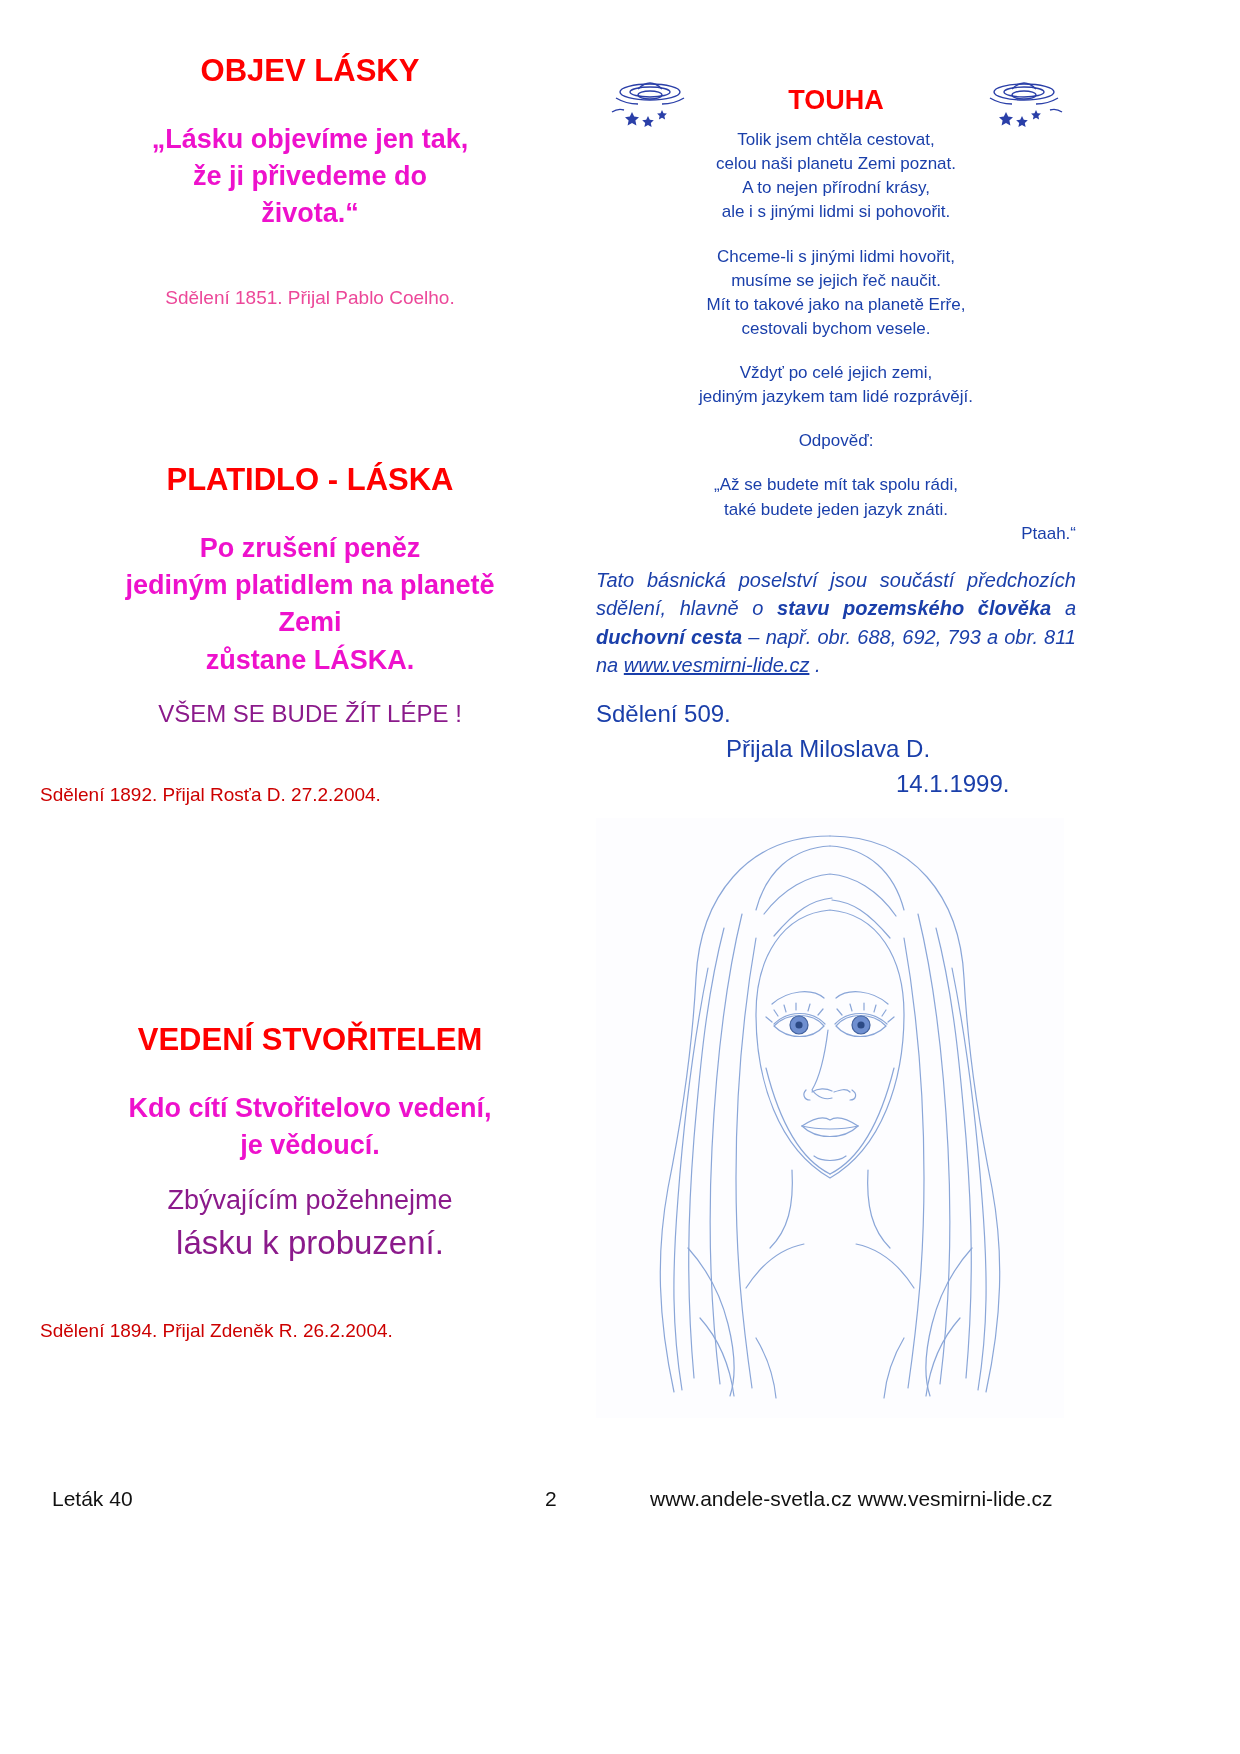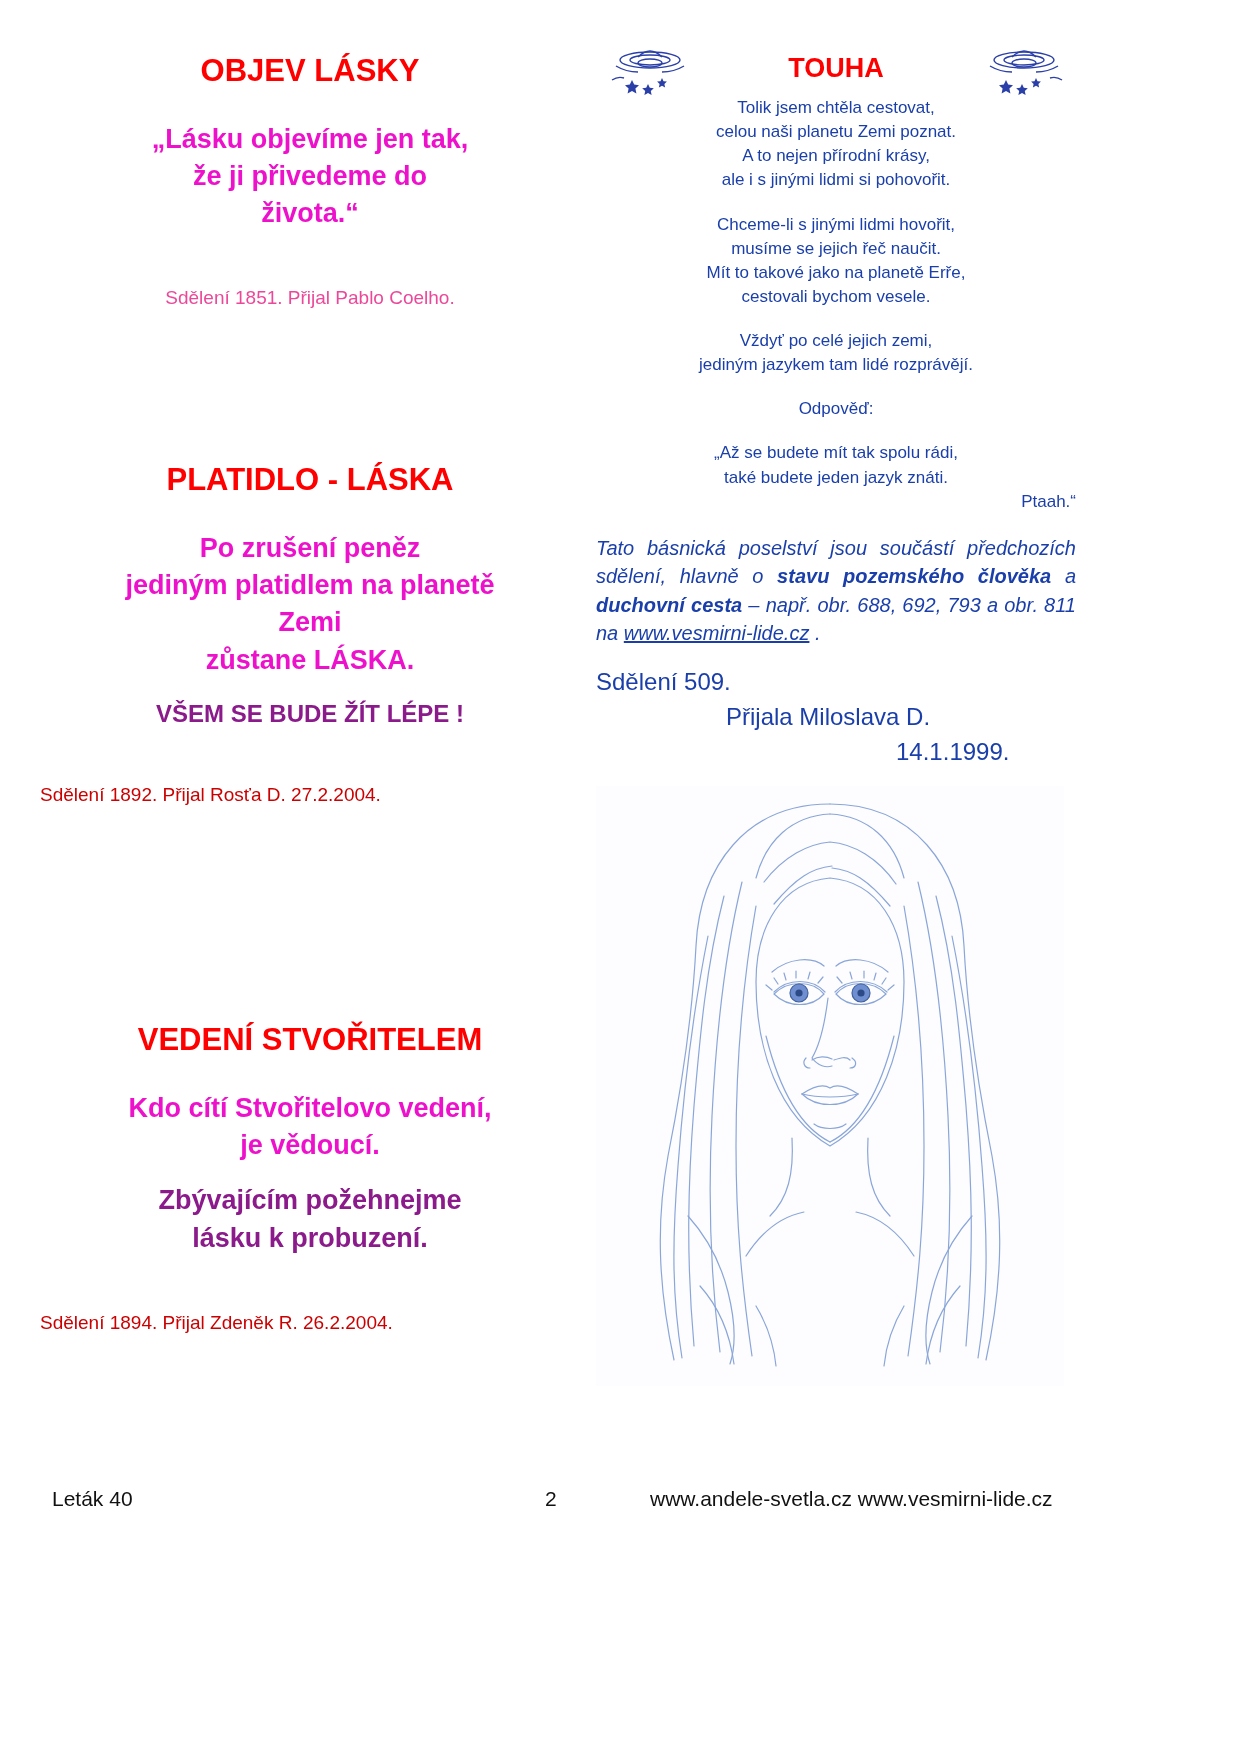--- a/index.html
+++ b/index.html
@@ -21,21 +21,21 @@
   }
   .col-left {
     position: absolute;
     left: 40px;
     top: 52px;
     width: 540px;
   }
   .col-right {
     position: absolute;
     left: 596px;
-    top: 36px;
+    top: 68px;
     width: 480px;
   }
 
   
   .block { margin-bottom: 0; }
 
   .title-red {
     color: #ff0000;
     font-weight: bold;
     font-size: 31px;
@@ -44,21 +44,21 @@
   }
   .subtitle-magenta {
     color: #ee11cc;
     font-weight: bold;
     font-size: 27px;
     text-align: center;
     line-height: 1.38;
   }
   .line-purple {
     color: #8b1a8b;
-    font-weight: bold;
+    font-weight: normal;
     font-size: 24px;
     text-align: center;
     line-height: 1.4;
   }
   .credit {
     color: #ec4899;
     font-size: 19px;
     text-align: center;
     line-height: 1.4;
   }
@@ -181,21 +181,21 @@
     <div class="spacer-xl"></div>
     <div style="height:62px"></div>
 
     <div class="block">
       <div class="title-red">VEDENÍ STVOŘITELEM</div>
       <div class="spacer-s"></div>
       <div class="subtitle-magenta">Kdo cítí Stvořitelovo vedení,</div>
       <div class="subtitle-magenta">je vědoucí.</div>
       <div class="spacer-xs"></div>
       <div class="line-purple" style="font-size:27px">Zbývajícím požehnejme</div>
-      <div class="line-purple" style="font-size:27px">lásku k probuzení.</div>
+      <div class="line-purple" style="font-size:33px">lásku k probuzení.</div>
       <div class="spacer-m"></div>
       <div class="credit-left">Sdělení 1894.  Přijal Zdeněk R.       26.2.2004.</div>
     </div>
 
   </div>
 
   <div class="col-right">
 
     <div class="touha-head">
       <span class="ufo left">

